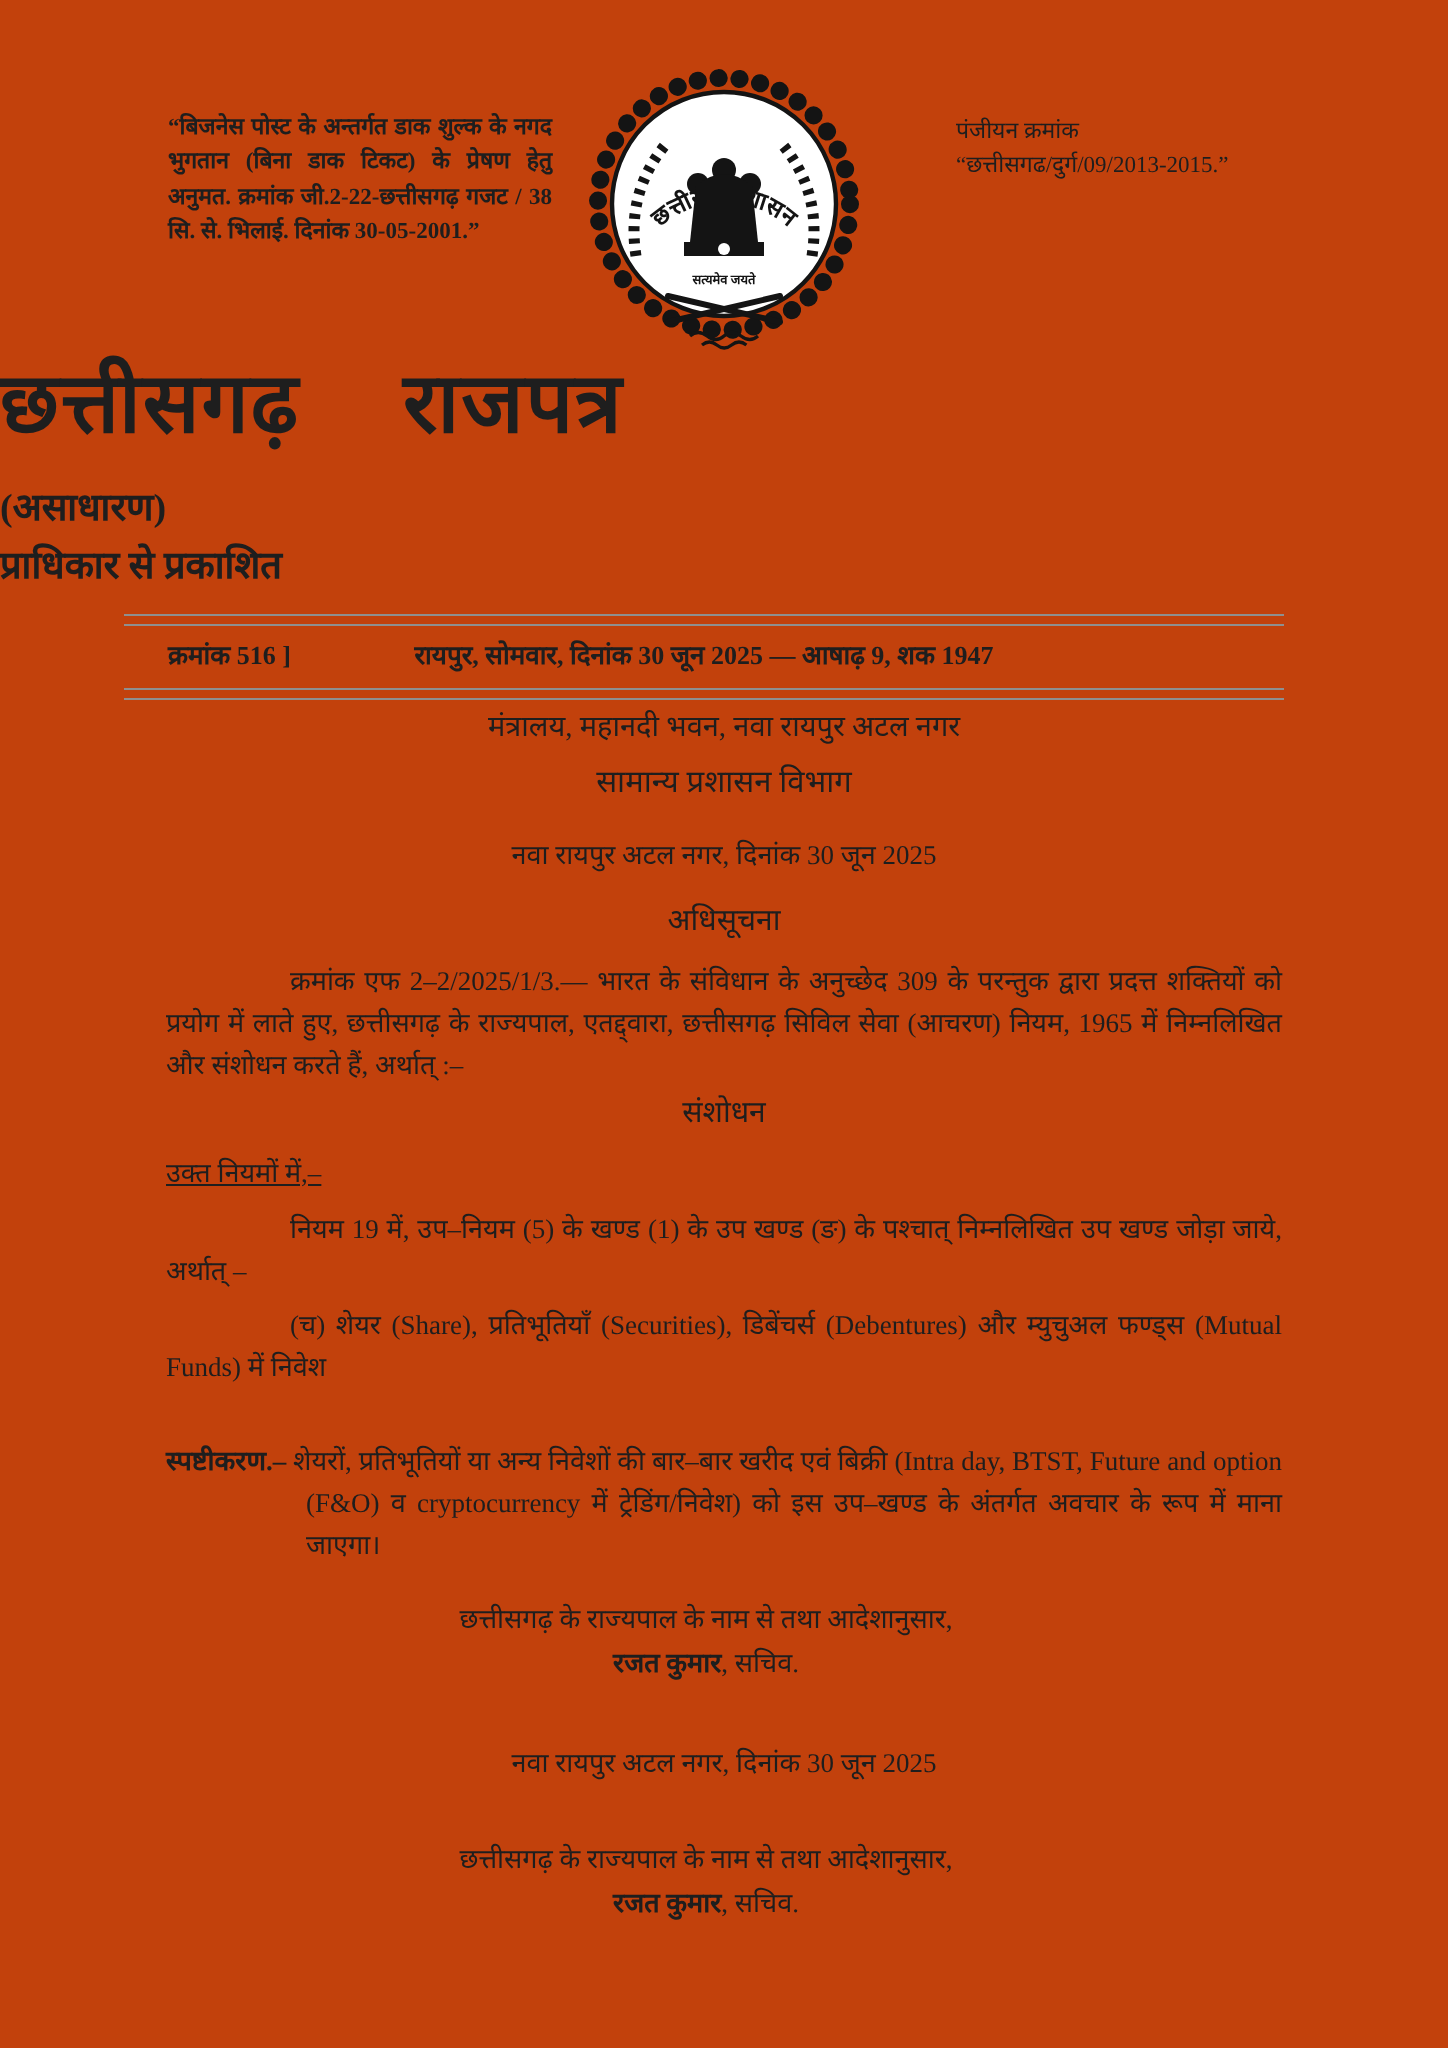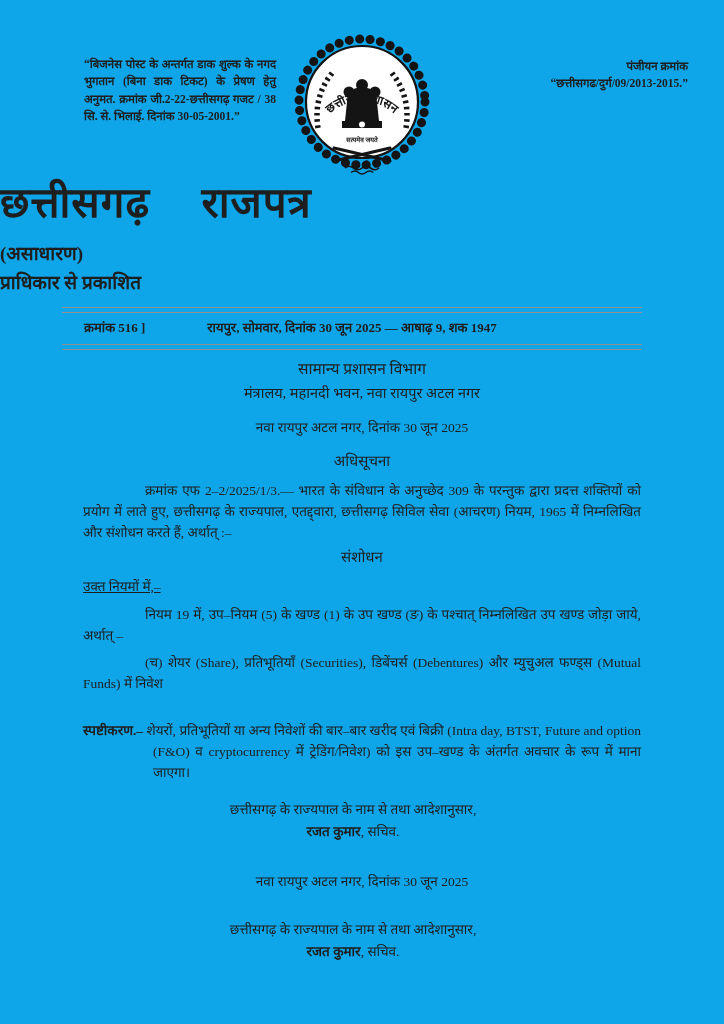--- a/index.html
+++ b/index.html
@@ -2,30 +2,30 @@
 <html><head>
 <meta charset="utf-8">
 <style>
   html,body{margin:0;padding:0;}
   body{
     width:724px;height:1024px;background:#f4f4f2;
     font-family:"Liberation Serif","DejaVu Sans",serif;
     color:#1e1e1e;
   }
   .page{
-    position:relative;width:724px;height:1024px;background:#0ea5e9;overflow:hidden;
+    position:relative;width:724px;height:1024px;background:#c2410c;overflow:hidden;
   }
   
   .postal-note{
     position:absolute;left:84px;top:56px;width:192px;
     font-size:11.5px;font-weight:bold;line-height:1.5;text-align:justify;
   }
   .registration{
-    position:absolute;right:36px;top:58px;width:210px;text-align:right;
-    font-size:11.5px;font-weight:bold;line-height:1.5;
+    position:absolute;right:36px;top:58px;width:210px;text-align:left;
+    font-size:11.5px;font-weight:normal;line-height:1.5;
   }
   .emblem{
     position:absolute;left:287px;top:30px;width:150px;height:148px;
   }
   .masthead{
     position:absolute;left:0;top:180px;width:719px;text-align:left;
   }
   .masthead .title{
     font-size:42px;font-weight:bold;letter-spacing:1px;word-spacing:40px;line-height:1.1;
   }
@@ -120,22 +120,22 @@
     <div class="dbl-rule"></div>
     <div class="issue-row">
       <span class="issue-no">क्रमांक 516 ]</span>
       <div class="issue-date">रायपुर, सोमवार, दिनांक 30 जून 2025 — आषाढ़ 9, शक 1947</div>
     </div>
     <div class="dbl-rule"></div>
   </div>
 
   <div class="content">
 
+    <div class="center addr">मंत्रालय, महानदी भवन, नवा रायपुर अटल नगर</div>
     <div class="center dept">सामान्य प्रशासन विभाग</div>
-    <div class="center addr">मंत्रालय, महानदी भवन, नवा रायपुर अटल नगर</div>
 
     <div class="center place-date">नवा रायपुर अटल नगर, दिनांक 30 जून 2025</div>
 
     <div class="center sec-head">अधिसूचना</div>
 
     <div class="para">क्रमांक एफ 2–2/2025/1/3.— भारत के संविधान के अनुच्छेद 309 के परन्तुक द्वारा प्रदत्त शक्तियों को प्रयोग में लाते हुए, छत्तीसगढ़ के राज्यपाल, एतद्द्वारा, छत्तीसगढ़ सिविल सेवा (आचरण) नियम, 1965 में निम्नलिखित और संशोधन करते हैं, अर्थात् :–</div>
 
     <div class="center amend-head">संशोधन</div>
 
     <div class="para noindent">उक्त नियमों में,–</div>

